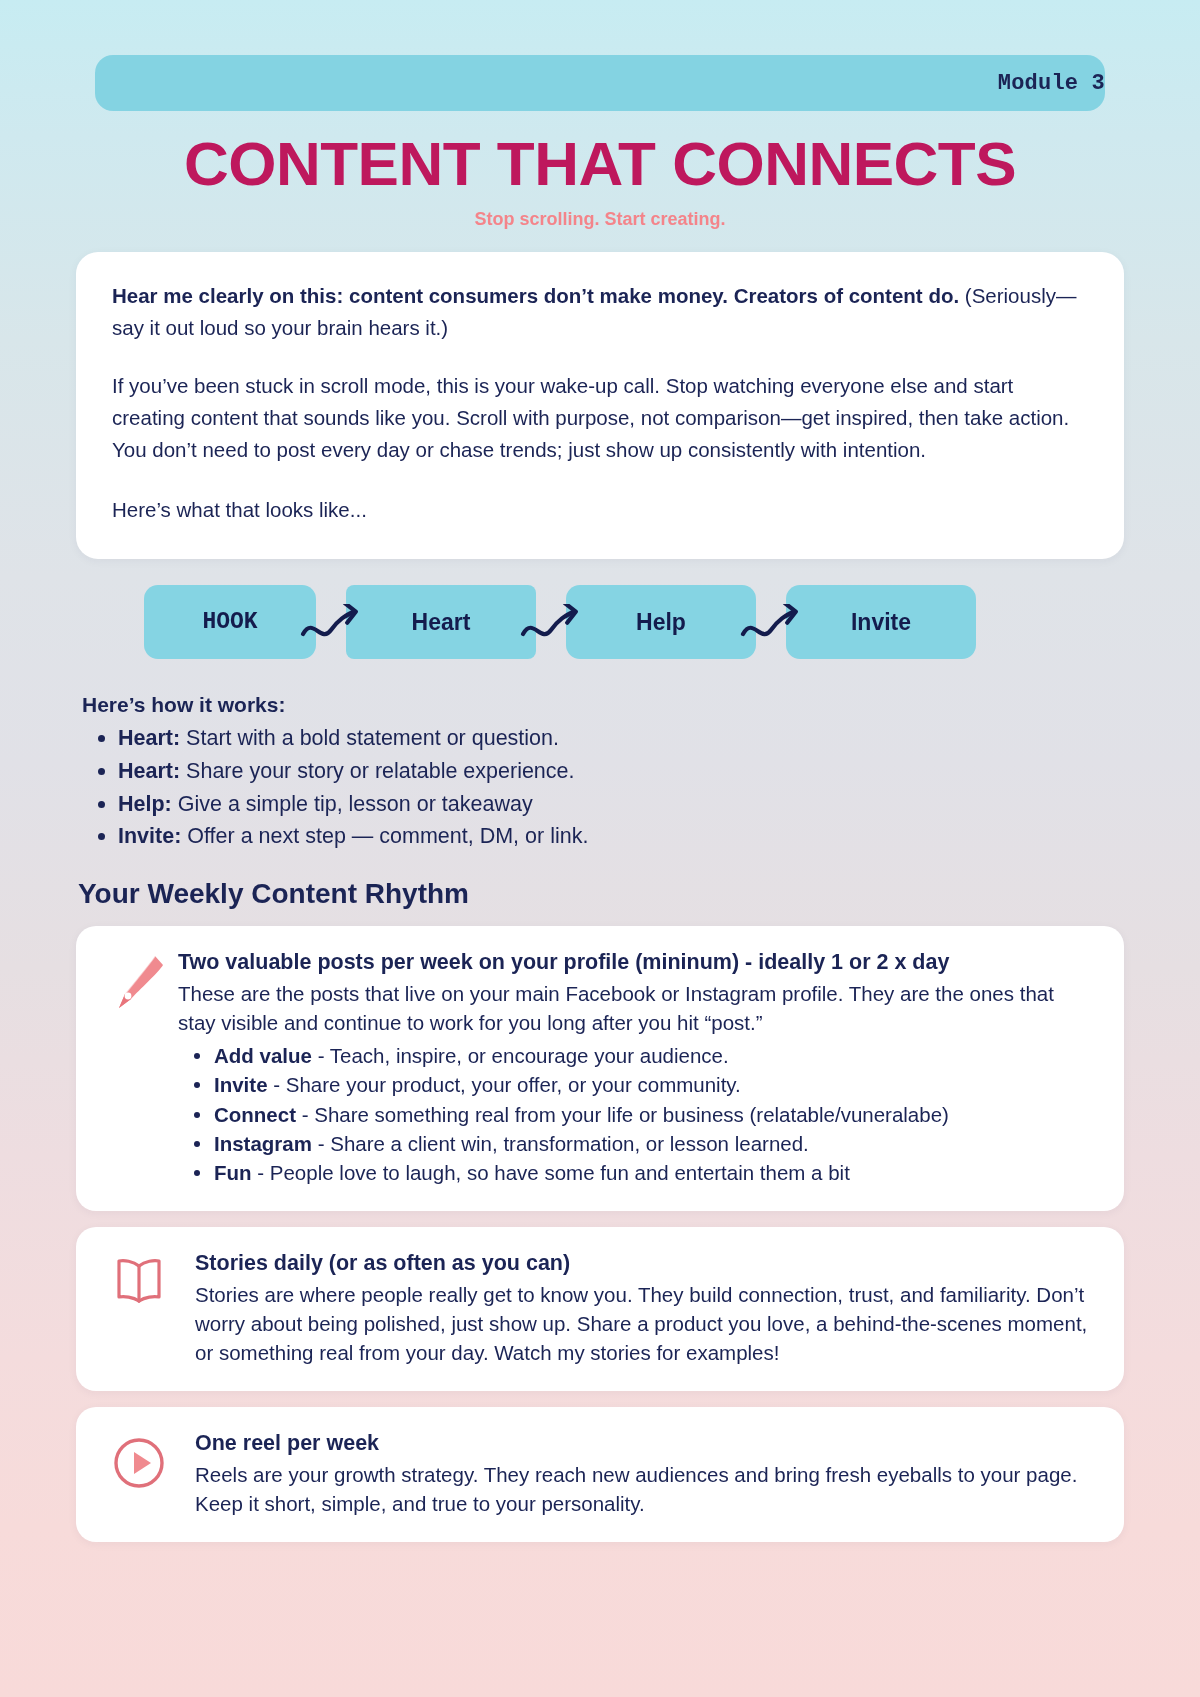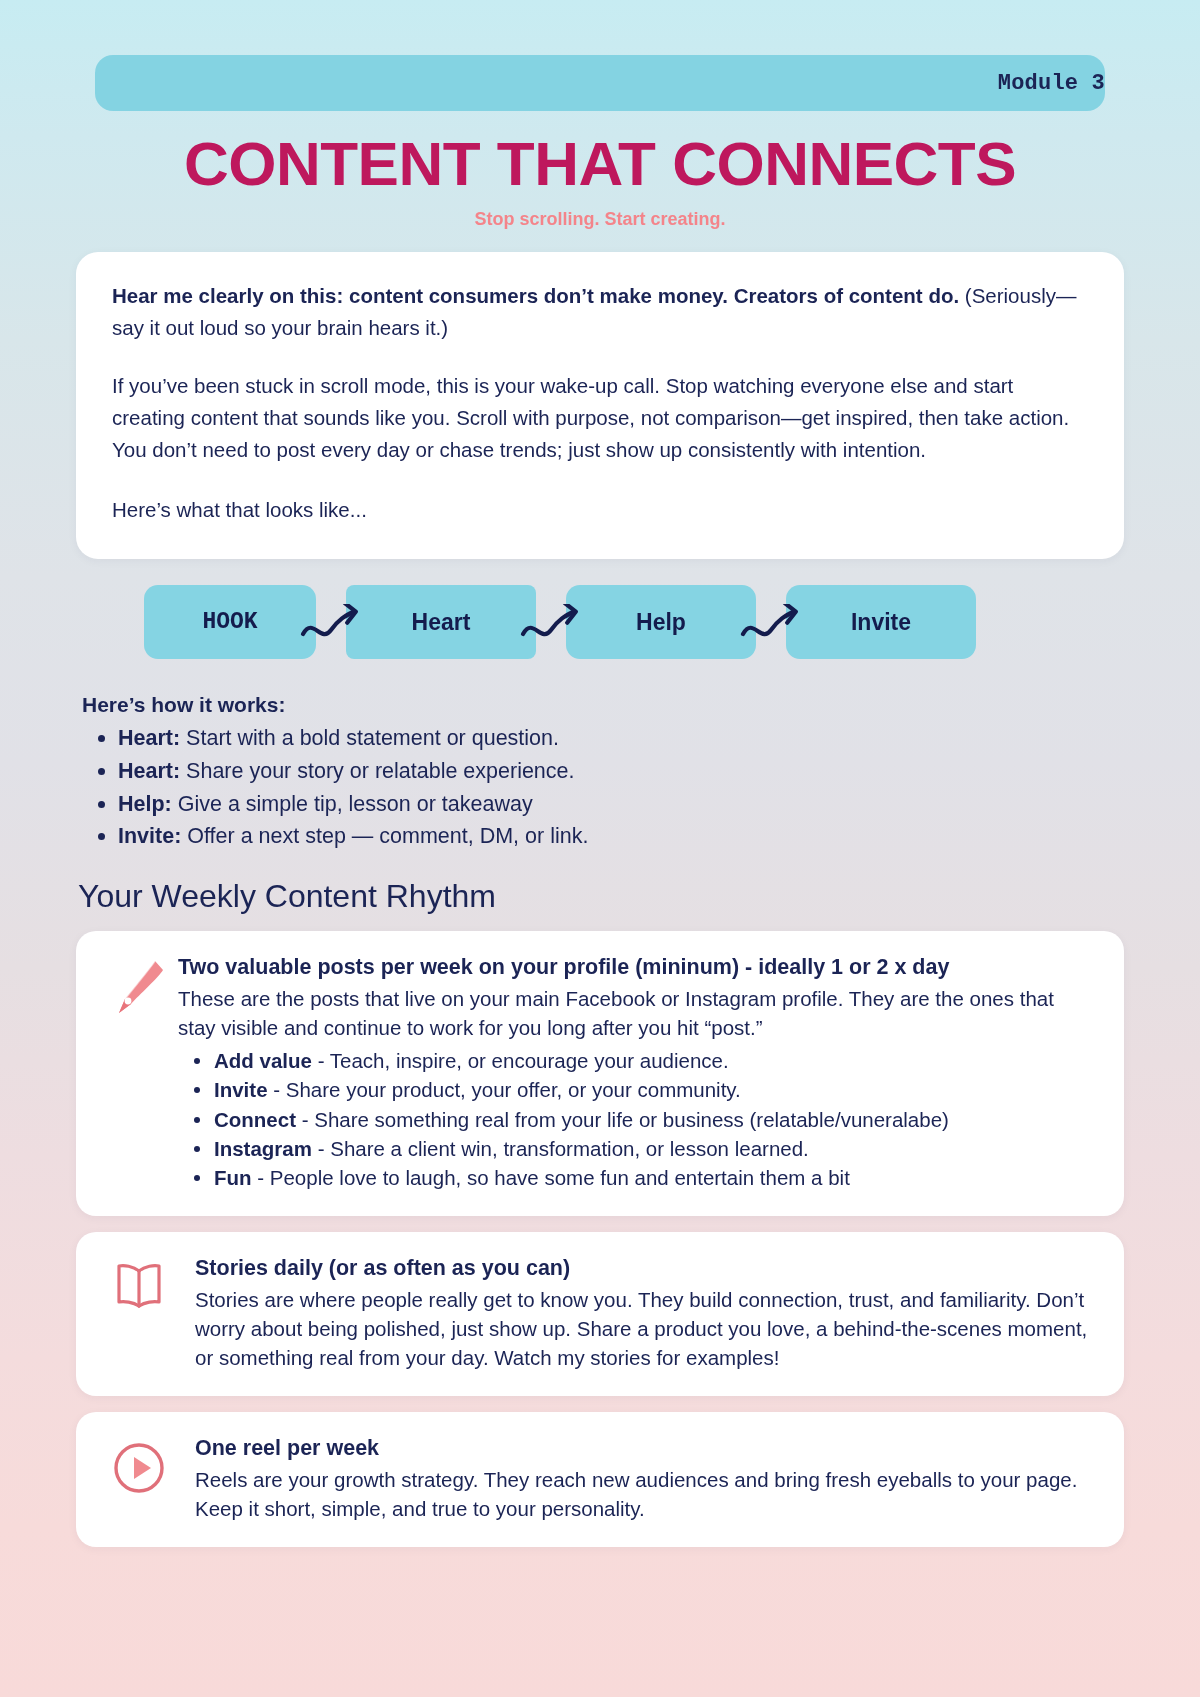--- a/index.html
+++ b/index.html
@@ -113,21 +113,21 @@
     position:absolute; left:16px; top:13px;
     width:7px; height:7px; border-radius:50%;
     background:#1b2455;
   }
   .howto-list li b { font-weight:bold; }
 
   
   .rhythm-title {
     margin-top:25px;
     padding-left:2px;
-    font-size:32px; font-weight:normal; color:#1b2455;
+    font-size:28px; font-weight:bold; color:#1b2455;
   }
 
   
   .rcard {
     margin-top:16px;
     background:#ffffff;
     border-radius:20px;
     display:flex;
     padding:22px 30px 24px 24px;
     box-shadow:0 2px 10px rgba(30,40,80,.05);

